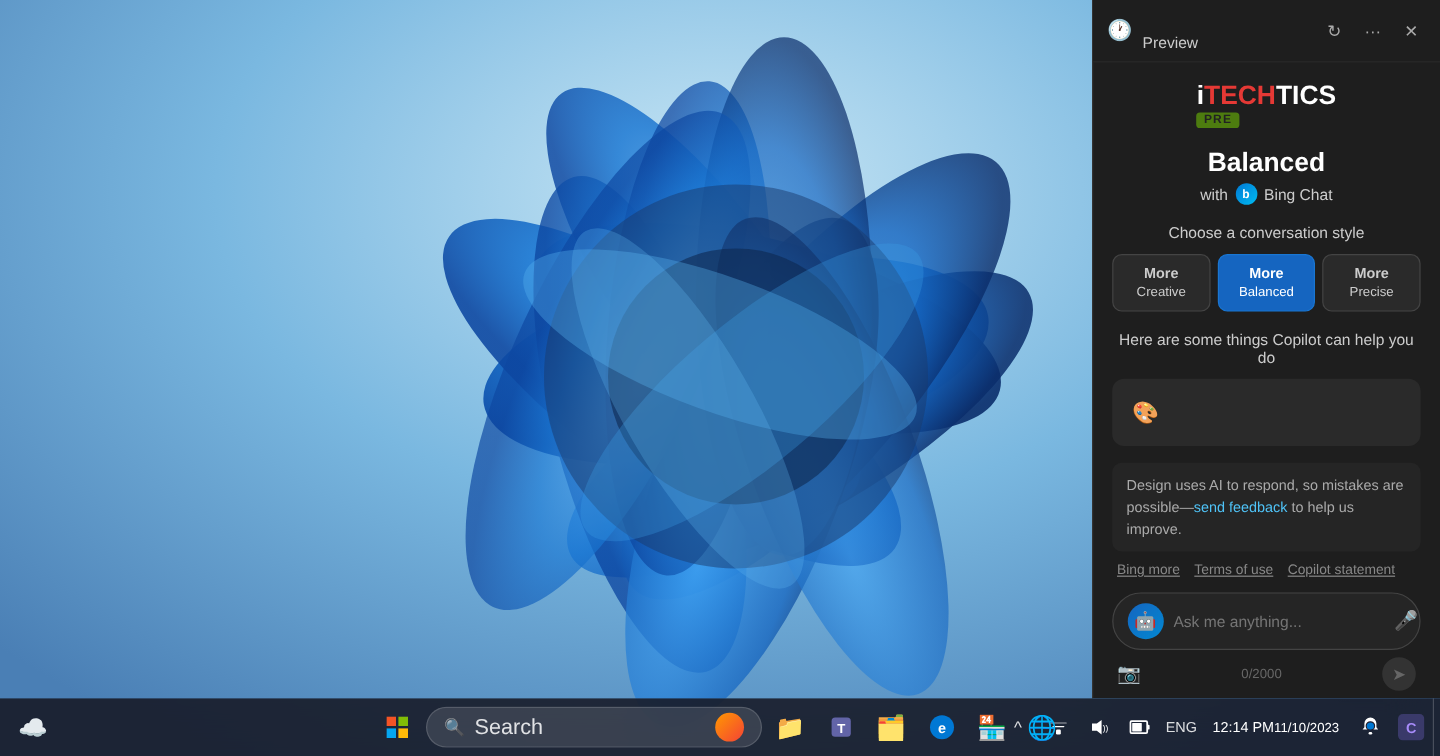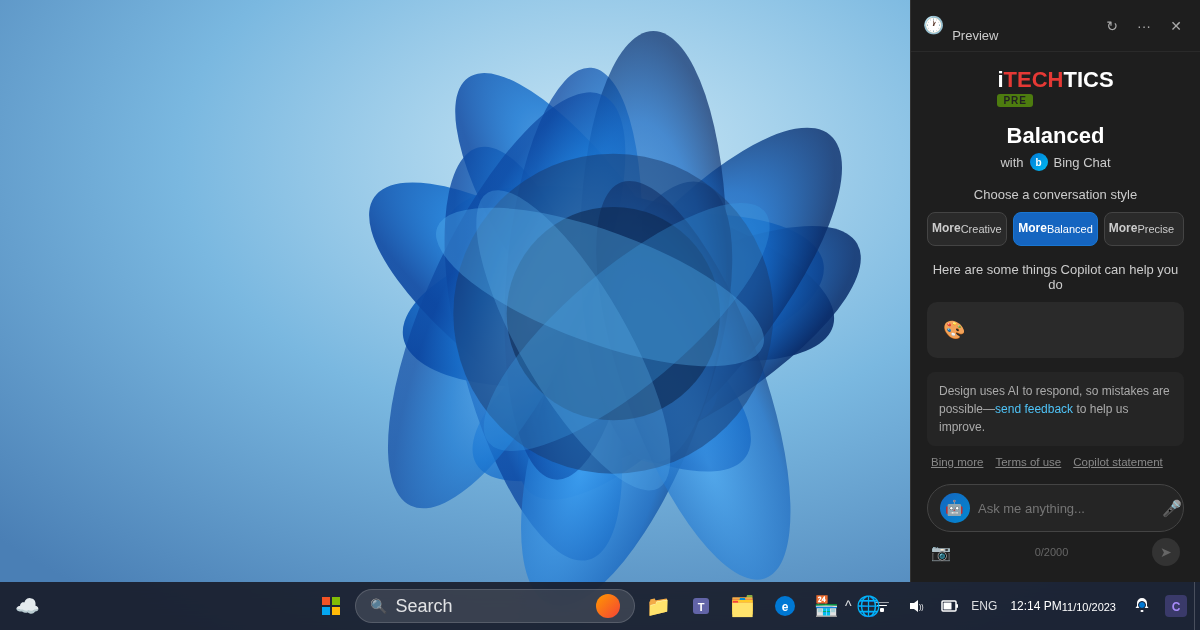--- a/index.html
+++ b/index.html
@@ -264,21 +264,21 @@
       flex: 1;
       padding: 8px 4px;
       border-radius: 8px;
       border: 1px solid #444;
       background: #2a2a2a;
       color: #ccc;
       font-size: 11px;
       cursor: pointer;
       text-align: center;
       display: flex;
-      flex-direction: row;
+      flex-direction: column;
       align-items: center;
       line-height: 1.3;
     }
     .style-btn.active {
       background: #1565c0;
       border-color: #1976d2;
       color: white;
     }
     .style-btn .label-top {
       font-weight: 700;

